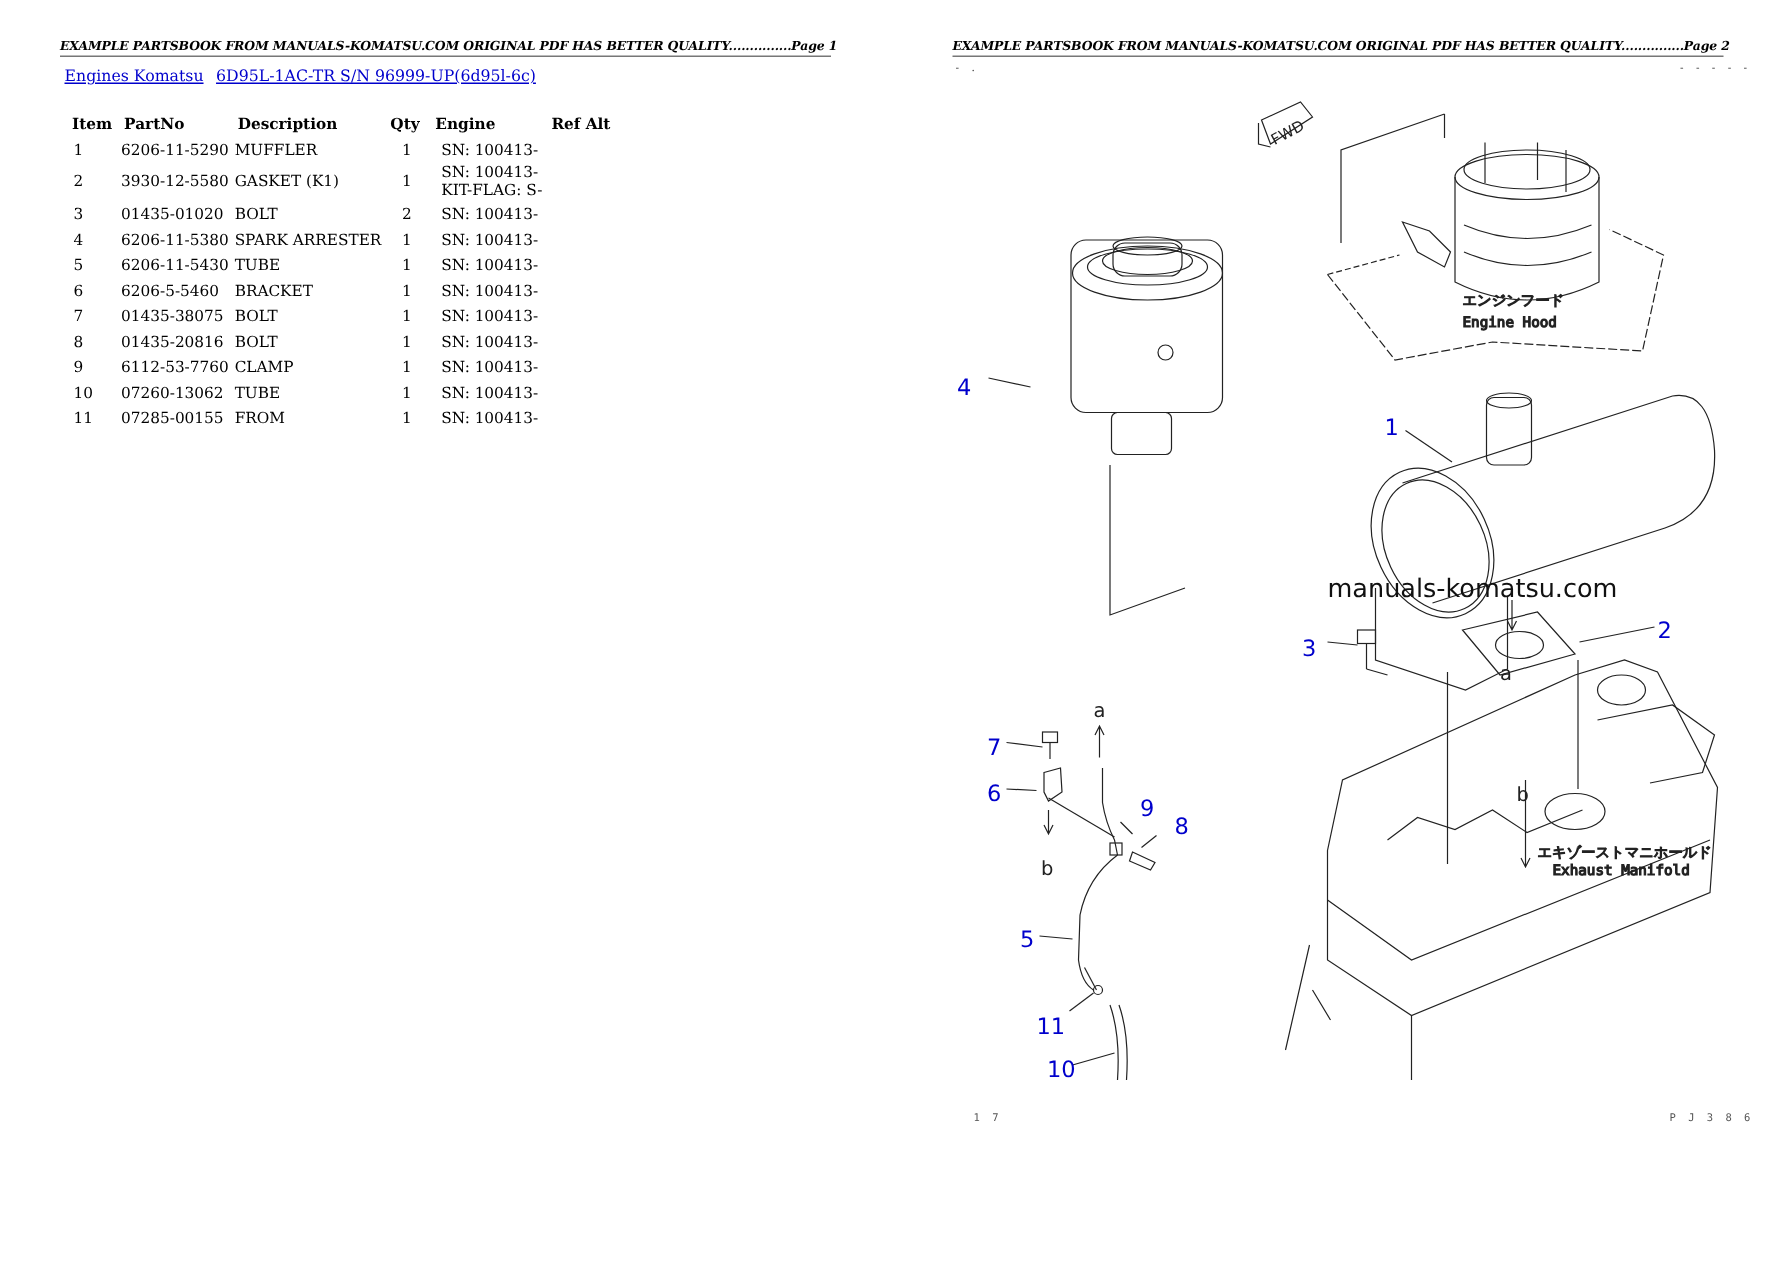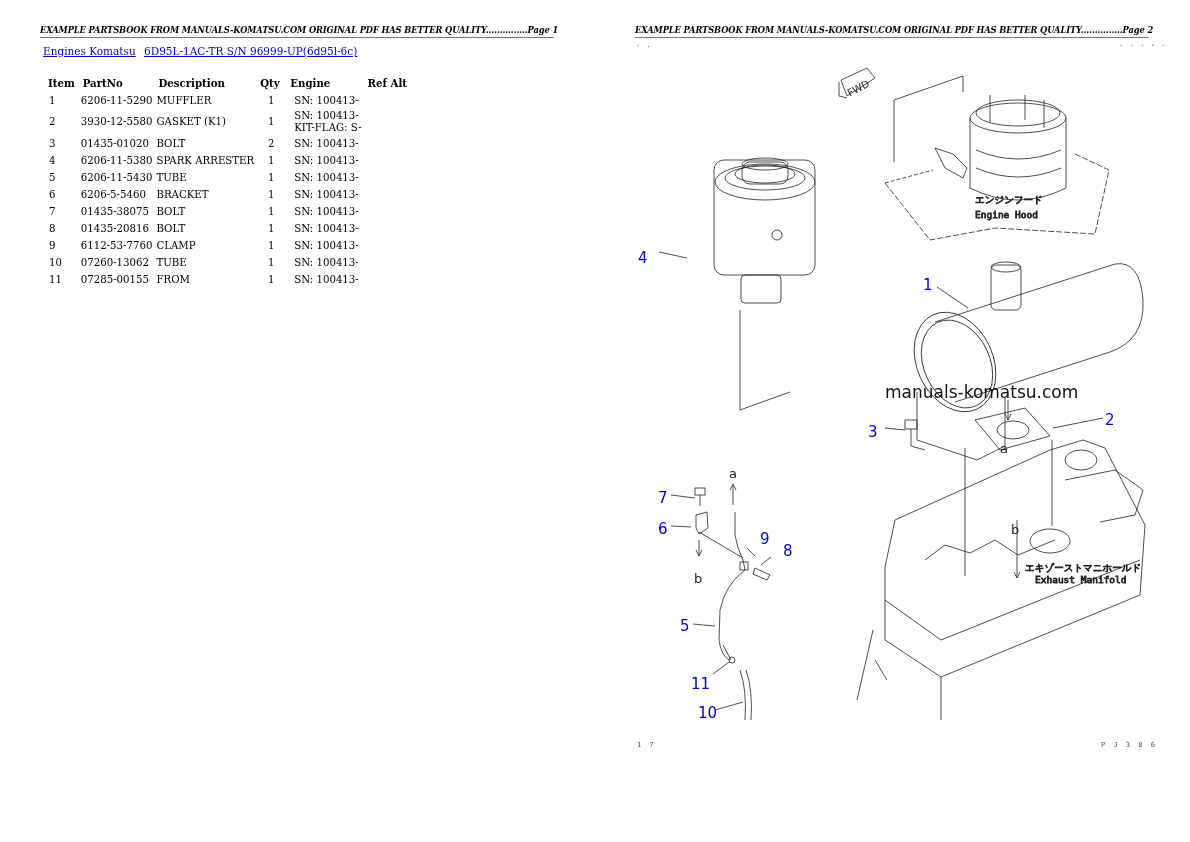--- a/index.html
+++ b/index.html
@@ -21,21 +21,21 @@
     table.parts { position: absolute; left: 44px; top: 76px; border-collapse: collapse; font-size: 10.2px; }
     table.parts th { font-weight: bold; text-align: left; padding: 1px 4px 3px 4px; white-space: nowrap; }
     table.parts td { padding: 1px 2px; vertical-align: middle; white-space: nowrap; line-height: 12px; height: 15px; }
     table.parts td.item { width: 26px; padding-left: 5px; }
     table.parts td.qty { text-align: center; width: 26px; }
     table.parts td.opt { padding-left: 8px; width: 66px; }
     .drawing { position: absolute; left: 0; top: 0; width: 595px; height: 842px; }
     .callout { font-family: "DejaVu Sans", "Liberation Sans", sans-serif; fill: #0000cc; font-size: 15px; }
     .watermark { font-family: "DejaVu Sans", "Liberation Sans", sans-serif; font-size: 17px; fill: #111; }
     .jp { font-family: "DejaVu Sans Mono", "Liberation Mono", monospace; font-size: 9.5px; fill: #222; }
-    .foot { position: absolute; top: 741px; font-family: "DejaVu Sans Mono", monospace; font-size: 7px; color: #555; letter-spacing: 2px; }
+    .foot { position: absolute; top: 741px; font-family: "DejaVu Sans Mono", monospace; font-size: 7px; color: #555; letter-spacing: 2px; margin-left: 12px; }
     .small-dots { position: absolute; top: 41px; font-size: 7px; color: #333; letter-spacing: 3px; }
   </style>
 </head>
 <body>
 
 <div class="page page-left">
   <div class="hdr">EXAMPLE PARTSBOOK FROM MANUALS-KOMATSU.COM ORIGINAL PDF HAS BETTER QUALITY...............Page 1</div>
   <div class="hdr-line"></div>
 
   <div class="crumbs">

